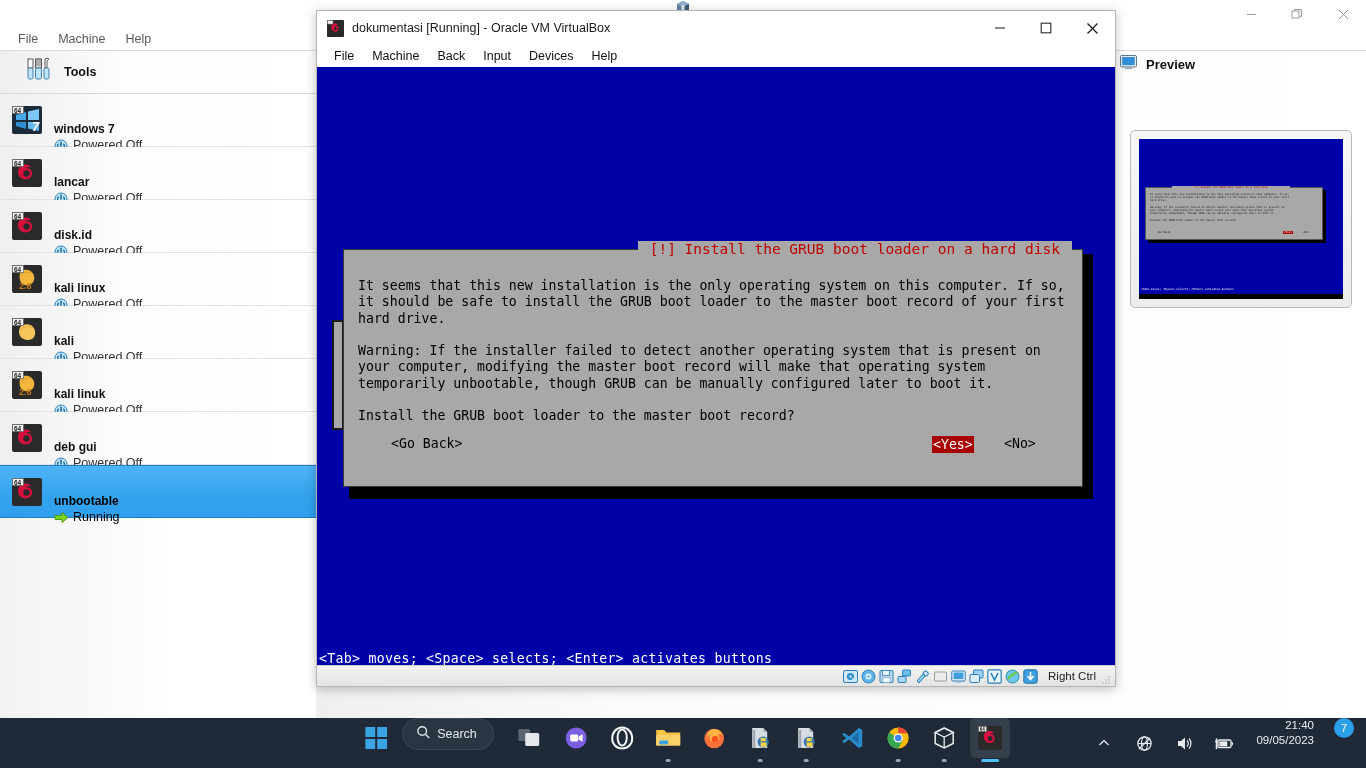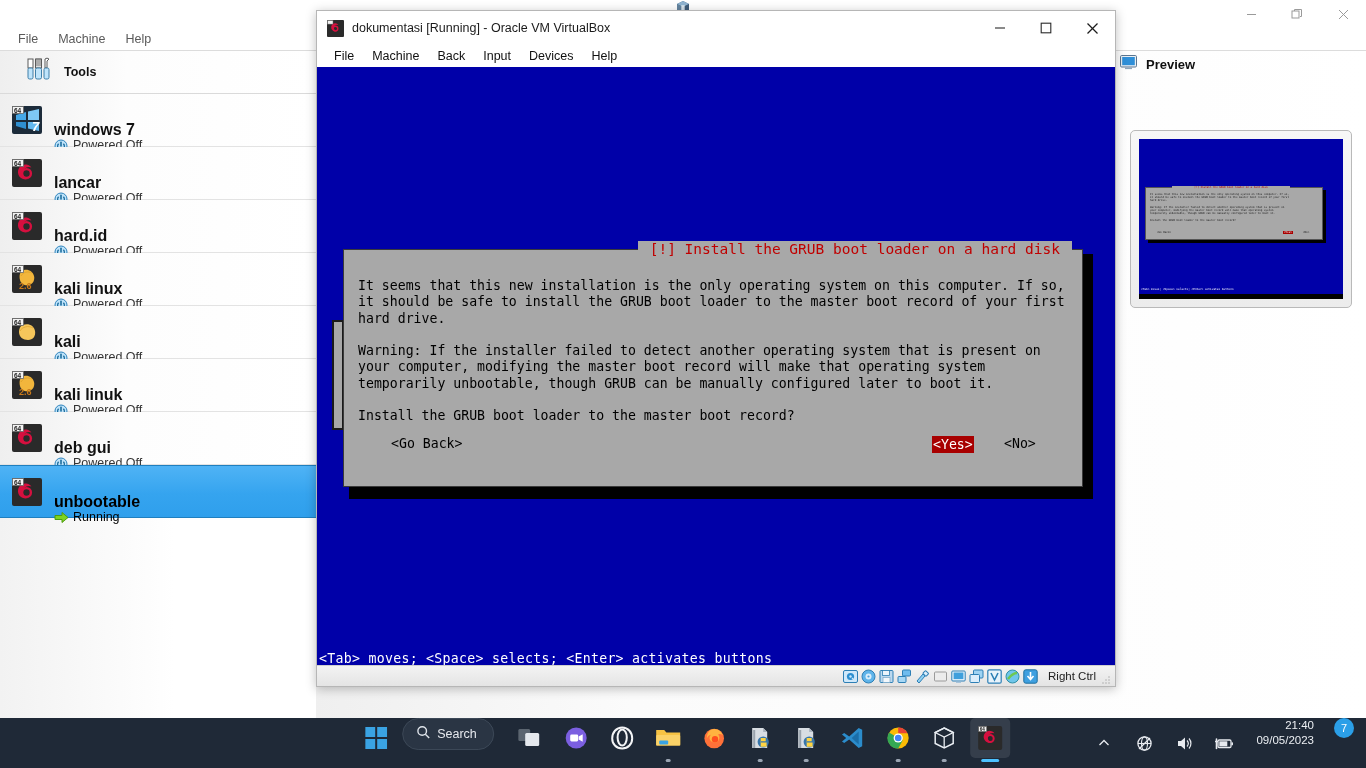--- a/index.html
+++ b/index.html
@@ -74,21 +74,21 @@
   .vm-row.selected {
     background: linear-gradient(to bottom, #4fb3f5 0%, #35a4ef 55%, #2f9fec 100%);
     border-top: 1px solid #1f7fbf;
     border-bottom: 1px solid #1f7fbf;
   }
   .vm-icon {
     width: 34px; height: 34px; margin-right: 10px;
     position: relative; flex: 0 0 34px;
   }
   .vm-text { display: flex; flex-direction: column; justify-content: center; }
-  .vm-name { font-size: 16px; font-weight: bold; color: #111; line-height: 15px; margin-top: 36px; }
+  .vm-name { font-size: 12px; font-weight: bold; color: #111; line-height: 15px; margin-top: 36px; }
   .vm-state { font-size: 12.5px; color: #333; line-height: 17px; display: flex; align-items: center; }
   .vm-row.selected .vm-name, .vm-row.selected .vm-state { color: #000; }
   .state-ico { width: 14px; height: 14px; margin-right: 5px; display:inline-block; position: relative; }
 
   .tools-label { font-size: 12.5px; font-weight: bold; color: #111; }
 
   
   #vm-details {
     position: absolute; left: 316px; top: 50px; right: 0; height: 668px;
     background: linear-gradient(to right, #efefef 0%, #fbfbfb 30%, #ffffff 100%);
@@ -383,21 +383,21 @@
         <span class="vm-icon">
           <svg width="34" height="34" viewBox="0 0 34 34">
             <rect x="2" y="3" width="30" height="28" rx="2" fill="#2a2a2a"></rect>
             <path d="M20 10 a7.5 7.5 0 1 0 -2 13 a6 6 0 1 1 3.4 -11.4 a4.4 4.4 0 0 0 -1.4 -1.6 Z" fill="#d6103f"></path>
             <circle cx="16.5" cy="17.5" r="4.4" fill="none" stroke="#d6103f" stroke-width="2.4"></circle>
             <rect x="2.5" y="3.5" width="11" height="7" fill="#f2f2f2" stroke="#666" stroke-width="0.8"></rect>
             <text x="4" y="9.5" font-family="Liberation Sans, sans-serif" font-size="6.5" font-weight="bold" fill="#222">64</text>
           </svg>
         </span>
         <span class="vm-text">
-          <span class="vm-name">hard.id</span>
+          <span class="vm-name">disk.id</span>
           <span class="vm-state">
             <span class="state-ico">
               <svg width="14" height="14" viewBox="0 0 14 14">
                   <circle cx="7" cy="7" r="6" fill="#bfe3fa" stroke="#2d83bd" stroke-width="1"></circle>
                   <path d="M7 3.2 V7" stroke="#1f6f9f" stroke-width="1.6" stroke-linecap="round"></path>
                   <path d="M4.6 4.8 a3.4 3.4 0 1 0 4.8 0" fill="none" stroke="#1f6f9f" stroke-width="1.3"></path>
                 </svg>
             </span>
             <span>Powered Off</span>
           </span>

